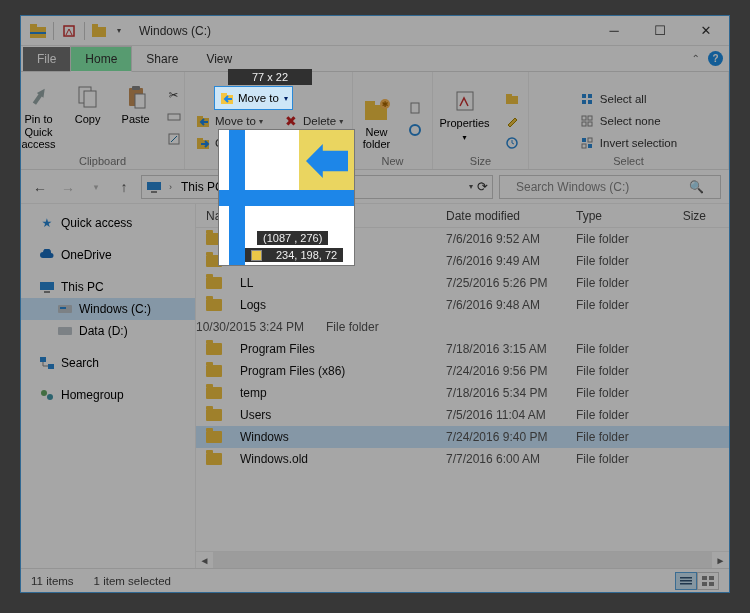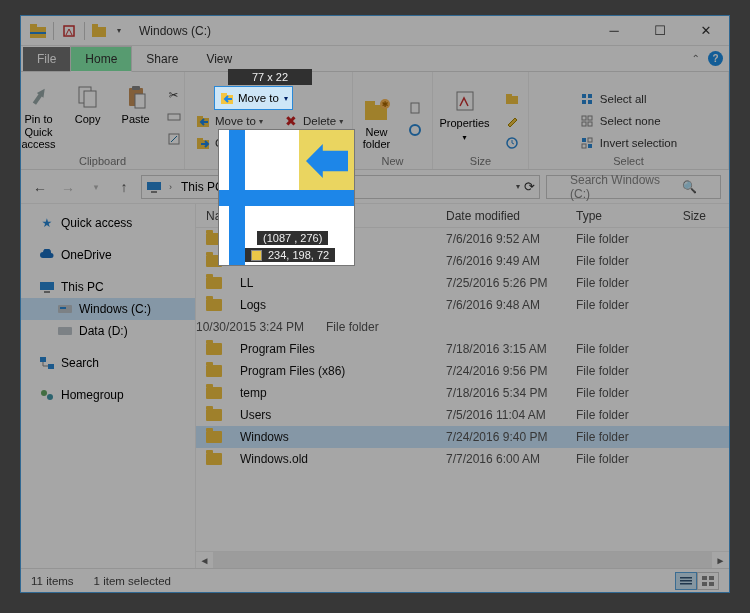--- a/index.html
+++ b/index.html
@@ -38,21 +38,21 @@
   
   .navrow{height:34px;display:flex;align-items:center;gap:6px;padding:0 8px;border-bottom:1px solid #eee}
   .navarrow{width:22px;height:22px;display:flex;align-items:center;justify-content:center;color:#555;font-size:14px}
   .navarrow.dis{color:#bbb}
   .addr{flex:1;border:1px solid #ccc;height:24px;display:flex;align-items:center;padding:0 4px;gap:4px;overflow:hidden}
   .addr .crumb{padding:0 2px;white-space:nowrap}
   .addr .sep{font-size:9px;color:#666;padding:0 3px}
   .addr-end{display:flex;align-items:center;margin-left:auto;gap:4px}
   .addr-end .dd{font-size:8px;color:#555}
   .refresh{font-size:13px;color:#333}
-  .search{width:175px;border:1px solid #ccc;height:24px;display:flex;align-items:center;padding:0 23px;color:#888}
+  .search{width:222px;border:1px solid #ccc;height:24px;display:flex;align-items:center;padding:0 16px;color:#888}
   .search .sico{margin-left:auto;color:#555}
   
   .body{flex:1;display:flex;min-height:0}
   .sidebar{width:175px;border-right:1px solid #eee;padding:8px 0;overflow:hidden}
   .side-item{display:flex;align-items:center;padding:2px 0 2px 18px;height:22px;gap:6px;font-size:12px}
   .side-item.child{padding-left:36px}
   .side-item.sel{background:#cde8ff}
   .side-ico{width:16px;height:16px;display:flex;align-items:center;justify-content:center}
   .spacer{height:10px}
   .list{flex:1;display:flex;flex-direction:column;overflow:hidden}
@@ -82,21 +82,21 @@
   .sizetag{left:228px;top:69px;background:#303030;color:#eee;font-size:11px;padding:2px 24px}
   .highlight-btn{left:214px;top:86px;width:79px;height:24px;background:#cde6f7;border:1px solid #2a89d8;display:flex;align-items:center;padding:0 4px;gap:3px;font-size:11.5px}
   .highlight-btn .dd{margin-left:auto;font-size:8px;color:#026}
   .magnifier{left:218px;top:129px;width:137px;height:137px;border:1px solid #777;background:#fff}
   .mag-img{position:absolute;inset:0;overflow:hidden}
   .mag-img .band1{position:absolute;left:0;top:60px;right:0;height:16px;background:#1d86e8}
   .mag-img .band2{position:absolute;left:10px;top:0;width:16px;bottom:0;background:#1d86e8}
   .mag-img .yellow{position:absolute;right:0;top:0;width:55px;height:60px;background:#ead560}
   .mag-img .arrowblue{position:absolute;right:6px;top:14px;width:42px;height:34px;background:#1d86e8;clip-path:polygon(100% 20%,40% 20%,40% 0,0 50%,40% 100%,40% 80%,100% 80%)}
   .mag-coord{position:absolute;left:38px;bottom:20px;color:#eee;background:#303030;font-size:11px;padding:1px 6px}
-  .mag-color{position:absolute;left:26px;bottom:3px;background:#303030;color:#eee;font-size:11px;padding:1px 6px;display:flex;align-items:center;gap:6px}
+  .mag-color{position:absolute;left:26px;bottom:3px;background:#303030;color:#eee;font-size:11px;padding:1px 6px;display:flex;align-items:center;gap:14px}
   .swatch{width:11px;height:11px;background:rgb(234,198,72);border:1px solid #888}
   
   svg{display:block}
 </style>
 </head>
 <body>
 
 <div class="stage">
   <div class="window">
 

